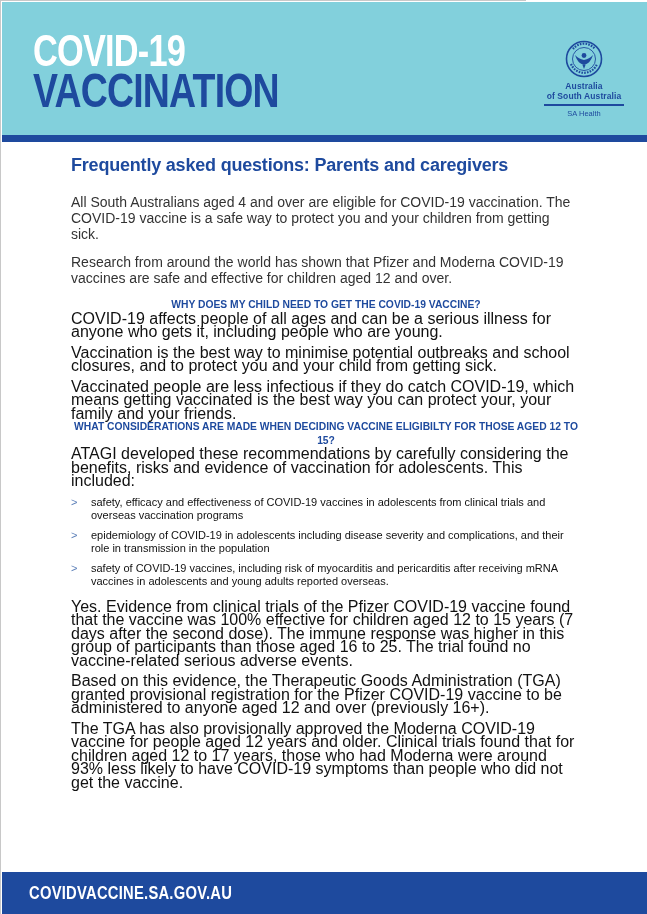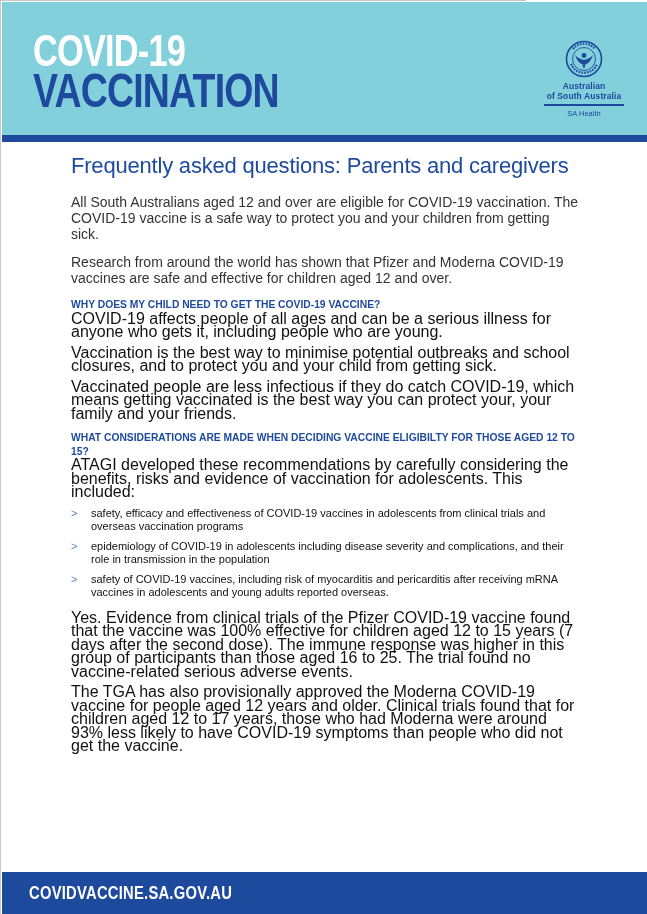--- a/index.html
+++ b/index.html
@@ -56,31 +56,32 @@
     .logo .gov1 { margin-top: 3px; }
     .logo .logo-rule {
       width: 80px; height: 1.5px; background: #1e4a9e; margin: 3px auto 3px auto;
     }
     .logo .dept { display: block; font-size: 7.5px; line-height: 9px; }
 
     .content {
       position: absolute; left: 70px; top: 150px; width: 510px;
     }
     .title {
-      color: #1e4a9e; font-weight: normal; font-size: 22px; line-height: 29px;
+      color: #1e4a9e; font-weight: bold; font-size: 18px; line-height: 29px;
       margin-left: 0; letter-spacing: -0.2px;
     }
     .intro {
       margin-top: 14px; font-size: 14px; line-height: 16px; color: #333333;
     }
     .intro p { margin-bottom: 12px; }
     .section { margin-top: 0; }
     .q {
       color: #1e4a9e; font-weight: bold; font-size: 10.3px; line-height: 13.5px;
       letter-spacing: 0;
+      text-align: center;
     }
     .body-p {
       font-size: 16px; line-height: 13.5px; color: #111111; margin-bottom: 7px;
     }
     .bullets { list-style: none; margin: 0 0 7px 0; }
     .bullets li {
       position: relative; padding-left: 20px;
       font-size: 11px; line-height: 13.5px; color: #111111; margin-bottom: 6px;
     }
     .bullets li .chev {
@@ -113,41 +114,41 @@
         <svg width="38" height="38" viewBox="0 0 38 38">
           <circle cx="19" cy="19" r="17.5" fill="none" stroke="#1e4a9e" stroke-width="1.6"></circle>
           <circle cx="19" cy="19" r="11.5" fill="none" stroke="#1e4a9e" stroke-width="0.9"></circle>
           <path d="M10 15 C13 18, 15 19, 19 20 C23 19, 25 18, 28 15 C26 21, 23 24, 19 25 C15 24, 12 21, 10 15 Z" fill="#1e4a9e"></path>
           <circle cx="19" cy="15.5" r="2.4" fill="#1e4a9e"></circle>
           <path d="M17.5 25 L19 29 L20.5 25 Z" fill="#1e4a9e"></path>
           <path d="M8 9 A14 14 0 0 1 30 9" fill="none" stroke="#1e4a9e" stroke-width="2.2" stroke-dasharray="1.6 1.2"></path>
           <path d="M6 24 A14 14 0 0 0 32 24" fill="none" stroke="#1e4a9e" stroke-width="2.2" stroke-dasharray="1.6 1.2"></path>
         </svg>
       </span>
-      <span class="gov1">Australian</span>
+      <span class="gov1">Australia</span>
       <span class="gov2">of South Australia</span>
       <div class="logo-rule"></div>
       <span class="dept">SA Health</span>
     </div>
   </div>
   <div class="header-rule"></div>
 
   <div class="content">
     <h1 class="title">Frequently asked questions: Parents and caregivers</h1>
 
     <div class="intro">
-      <p>All South Australians aged 12 and over are eligible for COVID-19 vaccination. The COVID-19 vaccine is a safe way to protect you and your children from getting sick.</p>
+      <p>All South Australians aged 4 and over are eligible for COVID-19 vaccination. The COVID-19 vaccine is a safe way to protect you and your children from getting sick.</p>
       <p>Research from around the world has shown that Pfizer and Moderna COVID-19 vaccines are safe and effective for children aged 12 and over.</p>
     </div>
 
     <div class="section">
       <h2 class="q">WHY DOES MY CHILD NEED TO GET THE COVID-19 VACCINE?</h2>
       <p class="body-p">COVID-19 affects people of all ages and can be a serious illness for anyone who gets it, including people who are young.</p>
       <p class="body-p">Vaccination is the best way to minimise potential outbreaks and school closures, and to protect you and your child from getting sick.</p>
-      <p class="body-p" style="margin-bottom:11px;">Vaccinated people are less infectious if they do catch COVID-19, which means getting vaccinated is the best way you can protect your, your family and your friends.</p>
+      <p class="body-p" style="margin-bottom:0;">Vaccinated people are less infectious if they do catch COVID-19, which means getting vaccinated is the best way you can protect your, your family and your friends.</p>
     </div>
 
     <div class="section">
       <h2 class="q">WHAT CONSIDERATIONS ARE MADE WHEN DECIDING VACCINE ELIGIBILTY FOR THOSE AGED 12 TO 15?</h2>
       <p class="body-p" style="margin-bottom:8px;">ATAGI developed these recommendations by carefully considering the benefits, risks and evidence of vaccination for adolescents. This included:</p>
       <ul class="bullets">
         <li>
           <span class="chev">&gt;</span>
           <span>safety, efficacy and effectiveness of COVID-19 vaccines in adolescents from clinical trials and overseas vaccination programs</span>
         </li>
@@ -157,20 +158,21 @@
         </li>
         <li style="margin-bottom:11px;">
           <span class="chev">&gt;</span>
           <span>safety of COVID-19 vaccines, including risk of myocarditis and pericarditis after receiving mRNA vaccines in adolescents and young adults reported overseas.</span>
         </li>
       </ul>
     </div>
 
     <div class="section">
       <p class="body-p">Yes. Evidence from clinical trials of the Pfizer COVID-19 vaccine found that the vaccine was 100% effective for children aged 12 to 15 years (7 days after the second dose). The immune response was higher in this group of participants than those aged 16 to 25. The trial found no vaccine-related serious adverse events.</p>
+      <p class="body-p">Based on this evidence, the Therapeutic Goods Administration (TGA) granted provisional registration for the Pfizer COVID-19 vaccine to be administered to anyone aged 12 and over (previously 16+).</p>
       <p class="body-p">The TGA has also provisionally approved the Moderna COVID-19 vaccine for people aged 12 years and older. Clinical trials found that for children aged 12 to 17 years, those who had Moderna were around 93% less likely to have COVID-19 symptoms than people who did not get the vaccine.</p>
     </div>
   </div>
 
   <div class="footer">
     <span class="footer-url">COVIDVACCINE.SA.GOV.AU</span>
   </div>
 </div>
 
 </body></html>

